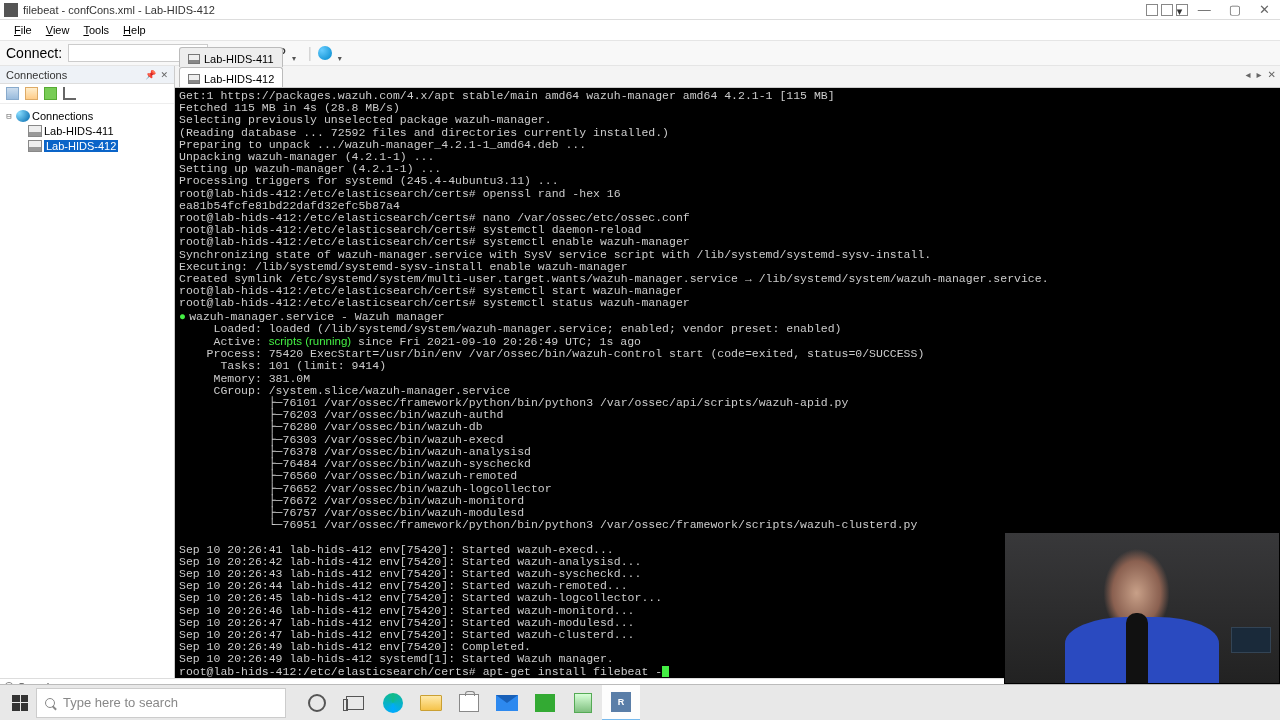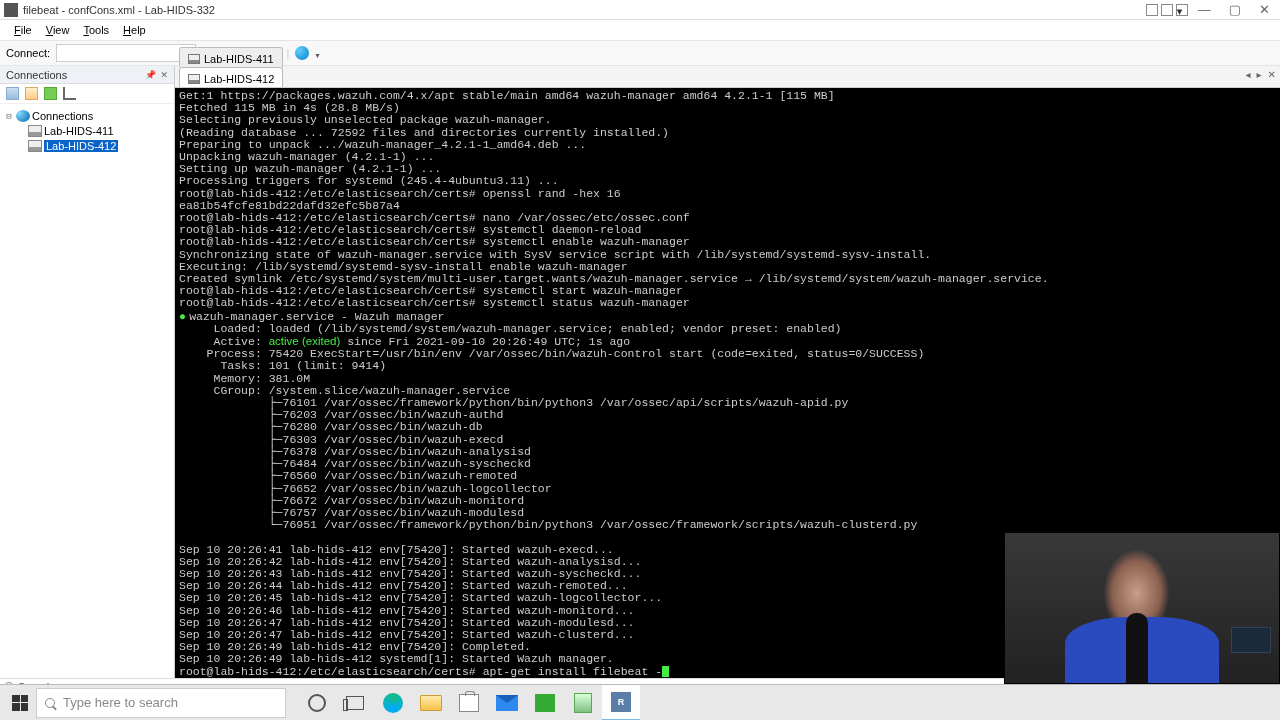--- a/index.html
+++ b/index.html
@@ -11,21 +11,21 @@
 .titlebar .spacer { flex: 1; }
 .titlebar .mini-icons { display:flex; gap:3px; margin-right: 10px;}
 .titlebar .mini-icons span{ width:12px;height:12px;border:1px solid #888; display:inline-block;}
 .titlebar .win-controls { display: flex; gap: 18px; color: #666; font-size: 13px; padding-right: 6px;}
 .titlebar .win-controls span{cursor:default;}
 
 .menubar { height: 20px; background: #fff; display: flex; align-items: center; padding: 0 8px; font-size: 11px; gap: 2px; }
 .menubar .menu { padding: 2px 6px; }
 .menubar .menu u { text-decoration: underline; }
 
-.toolbar { height: 24px; background: #f8f8f8; border-top: 1px solid #e5e5e5; border-bottom: 1px solid #e5e5e5; display: flex; align-items: center; padding: 12px 6px; font-size: 11px; gap: 6px; }
+.toolbar { height: 24px; background: #f8f8f8; border-top: 1px solid #e5e5e5; border-bottom: 1px solid #e5e5e5; display: flex; align-items: center; padding: 12px 6px; font-size: 14px; gap: 6px; }
 .toolbar .connect-box { width: 140px; height: 18px; border: 1px solid #ccc; background: #fff; }
 .toolbar .dd { width:10px;height:10px;display:inline-block;position:relative;}
 .toolbar .dd::after{content:"▾";font-size:8px;color:#555;}
 .toolbar .sep { color: #ccc; }
 .toolbar .proto { color: #333; }
 .toolbar .globe { width:14px;height:14px;border-radius:50%;background:radial-gradient(circle at 4px 4px,#6cf,#08c);display:inline-block;}
 
 .main { display: flex; height: 612px; }
 
 .sidebar { width: 175px; background: #fff; border-right: 1px solid #ccc; display: flex; flex-direction: column; }
@@ -91,21 +91,21 @@
 .webcam .shirt{position:absolute;bottom:0;left:22%;width:56%;height:44%;background:#2a4ac0;border-radius:40% 40% 0 0;}
 .webcam .mic{position:absolute;bottom:0;left:44%;width:22px;height:70px;background:#111;border-radius:10px 10px 0 0;}
 .webcam .card{position:absolute;right:8px;bottom:30px;width:40px;height:26px;background:#1a2a3a;border:1px solid #345;}
 </style>
 </head>
 <body>
 
 <div class="titlebar">
   <span class="icon"></span>
   <span class="title-text">
-    <span>filebeat</span> - <span>confCons.xml - Lab-HIDS-332</span>
+    <span>filebeat</span> - <span>confCons.xml - Lab-HIDS-412</span>
   </span>
   <span class="spacer"></span>
   <span class="mini-icons">
       <span></span>
       <span></span>
       <span style="position:relative;">▾</span>
     </span>
   <span class="win-controls">
     <span>—</span>
     <span>▢</span>
@@ -200,21 +200,21 @@
 root@lab-hids-412:/etc/elasticsearch/certs# nano /var/ossec/etc/ossec.conf
 root@lab-hids-412:/etc/elasticsearch/certs# systemctl daemon-reload
 root@lab-hids-412:/etc/elasticsearch/certs# systemctl enable wazuh-manager
 Synchronizing state of wazuh-manager.service with SysV service script with /lib/systemd/systemd-sysv-install.
 Executing: /lib/systemd/systemd-sysv-install enable wazuh-manager
 Created symlink /etc/systemd/system/multi-user.target.wants/wazuh-manager.service → /lib/systemd/system/wazuh-manager.service.
 root@lab-hids-412:/etc/elasticsearch/certs# systemctl start wazuh-manager
 root@lab-hids-412:/etc/elasticsearch/certs# systemctl status wazuh-manager
 <span class="g">● </span>wazuh-manager.service - Wazuh manager
      Loaded: loaded (/lib/systemd/system/wazuh-manager.service; enabled; vendor preset: enabled)
-     Active: <span class="g">active (exited)</span> since Fri 2021-09-10 20:26:49 UTC; 1s ago
+     Active: <span class="g">scripts (running)</span> since Fri 2021-09-10 20:26:49 UTC; 1s ago
     Process: 75420 ExecStart=/usr/bin/env /var/ossec/bin/wazuh-control start (code=exited, status=0/SUCCESS)
       Tasks: 101 (limit: 9414)
      Memory: 381.0M
      CGroup: /system.slice/wazuh-manager.service
              ├─76101 /var/ossec/framework/python/bin/python3 /var/ossec/api/scripts/wazuh-apid.py
              ├─76203 /var/ossec/bin/wazuh-authd
              ├─76280 /var/ossec/bin/wazuh-db
              ├─76303 /var/ossec/bin/wazuh-execd
              ├─76378 /var/ossec/bin/wazuh-analysisd
              ├─76484 /var/ossec/bin/wazuh-syscheckd

